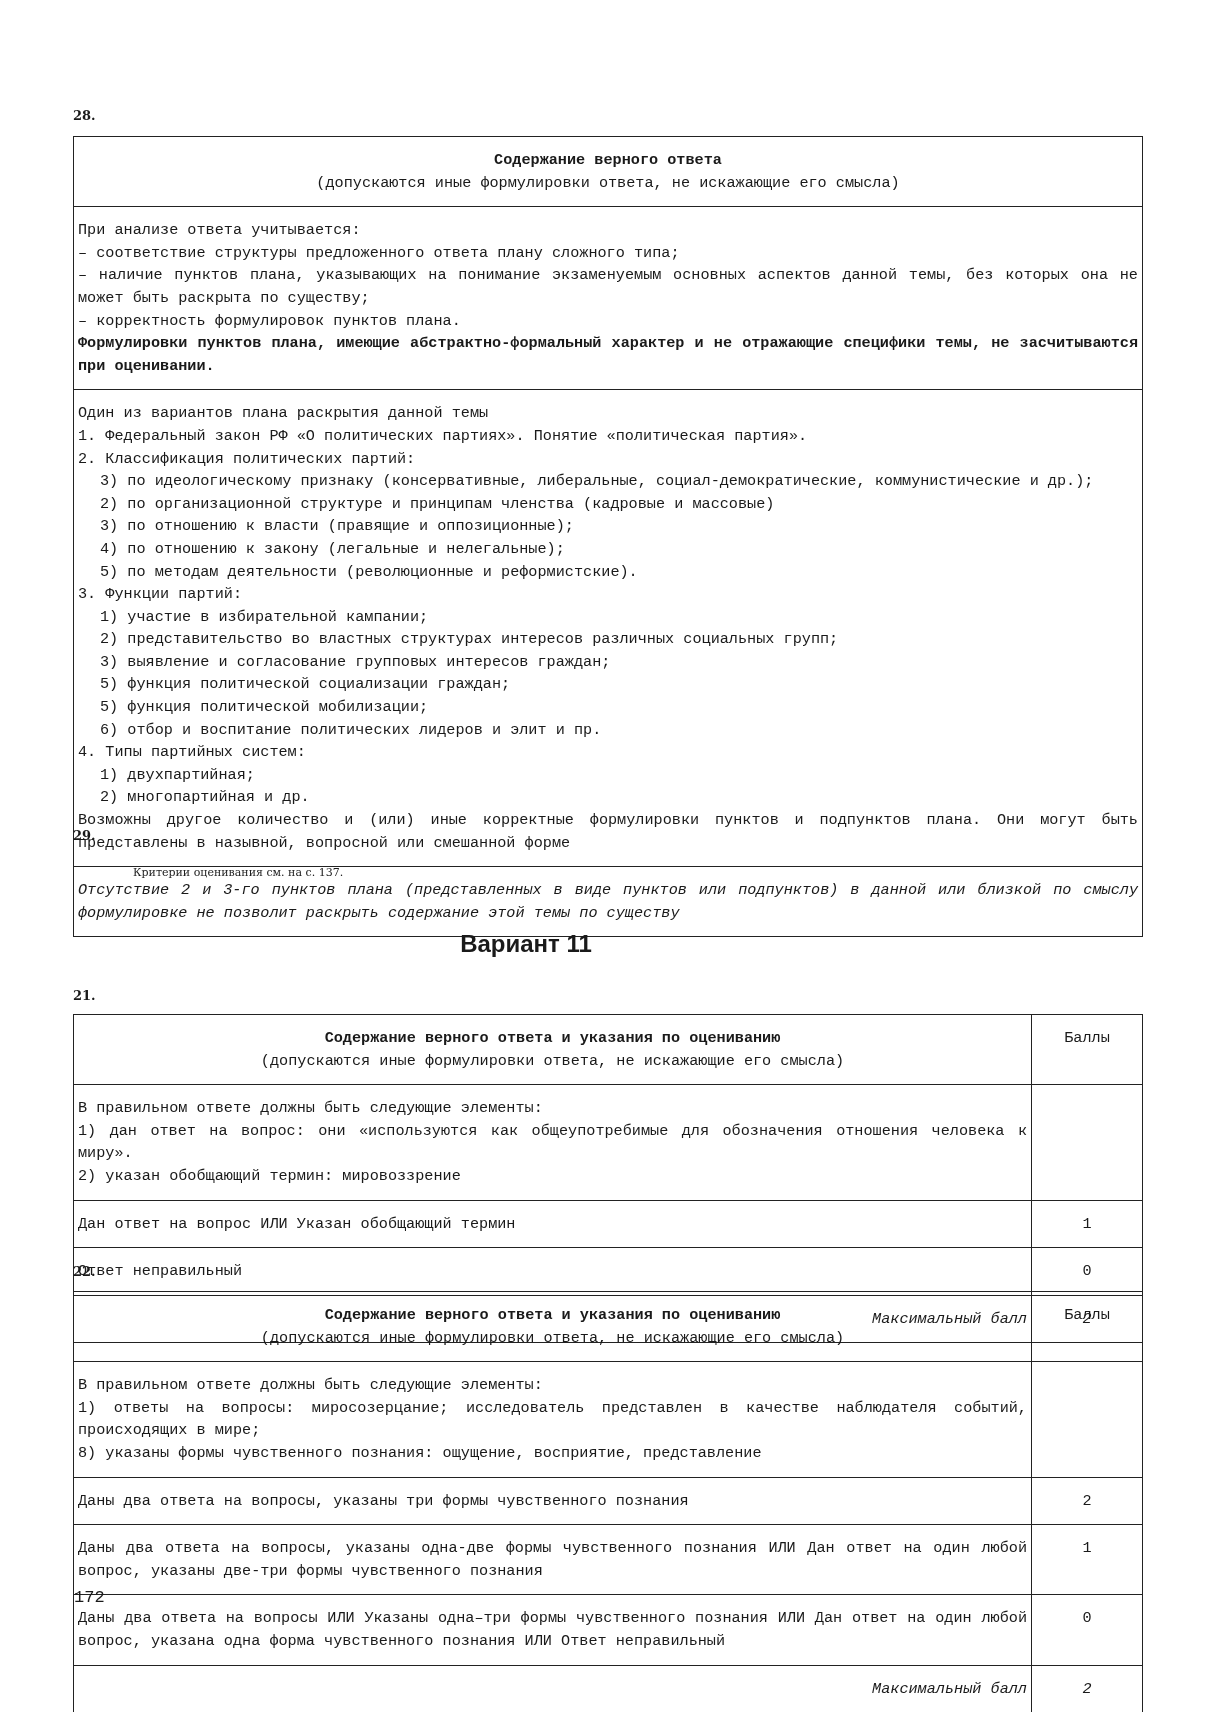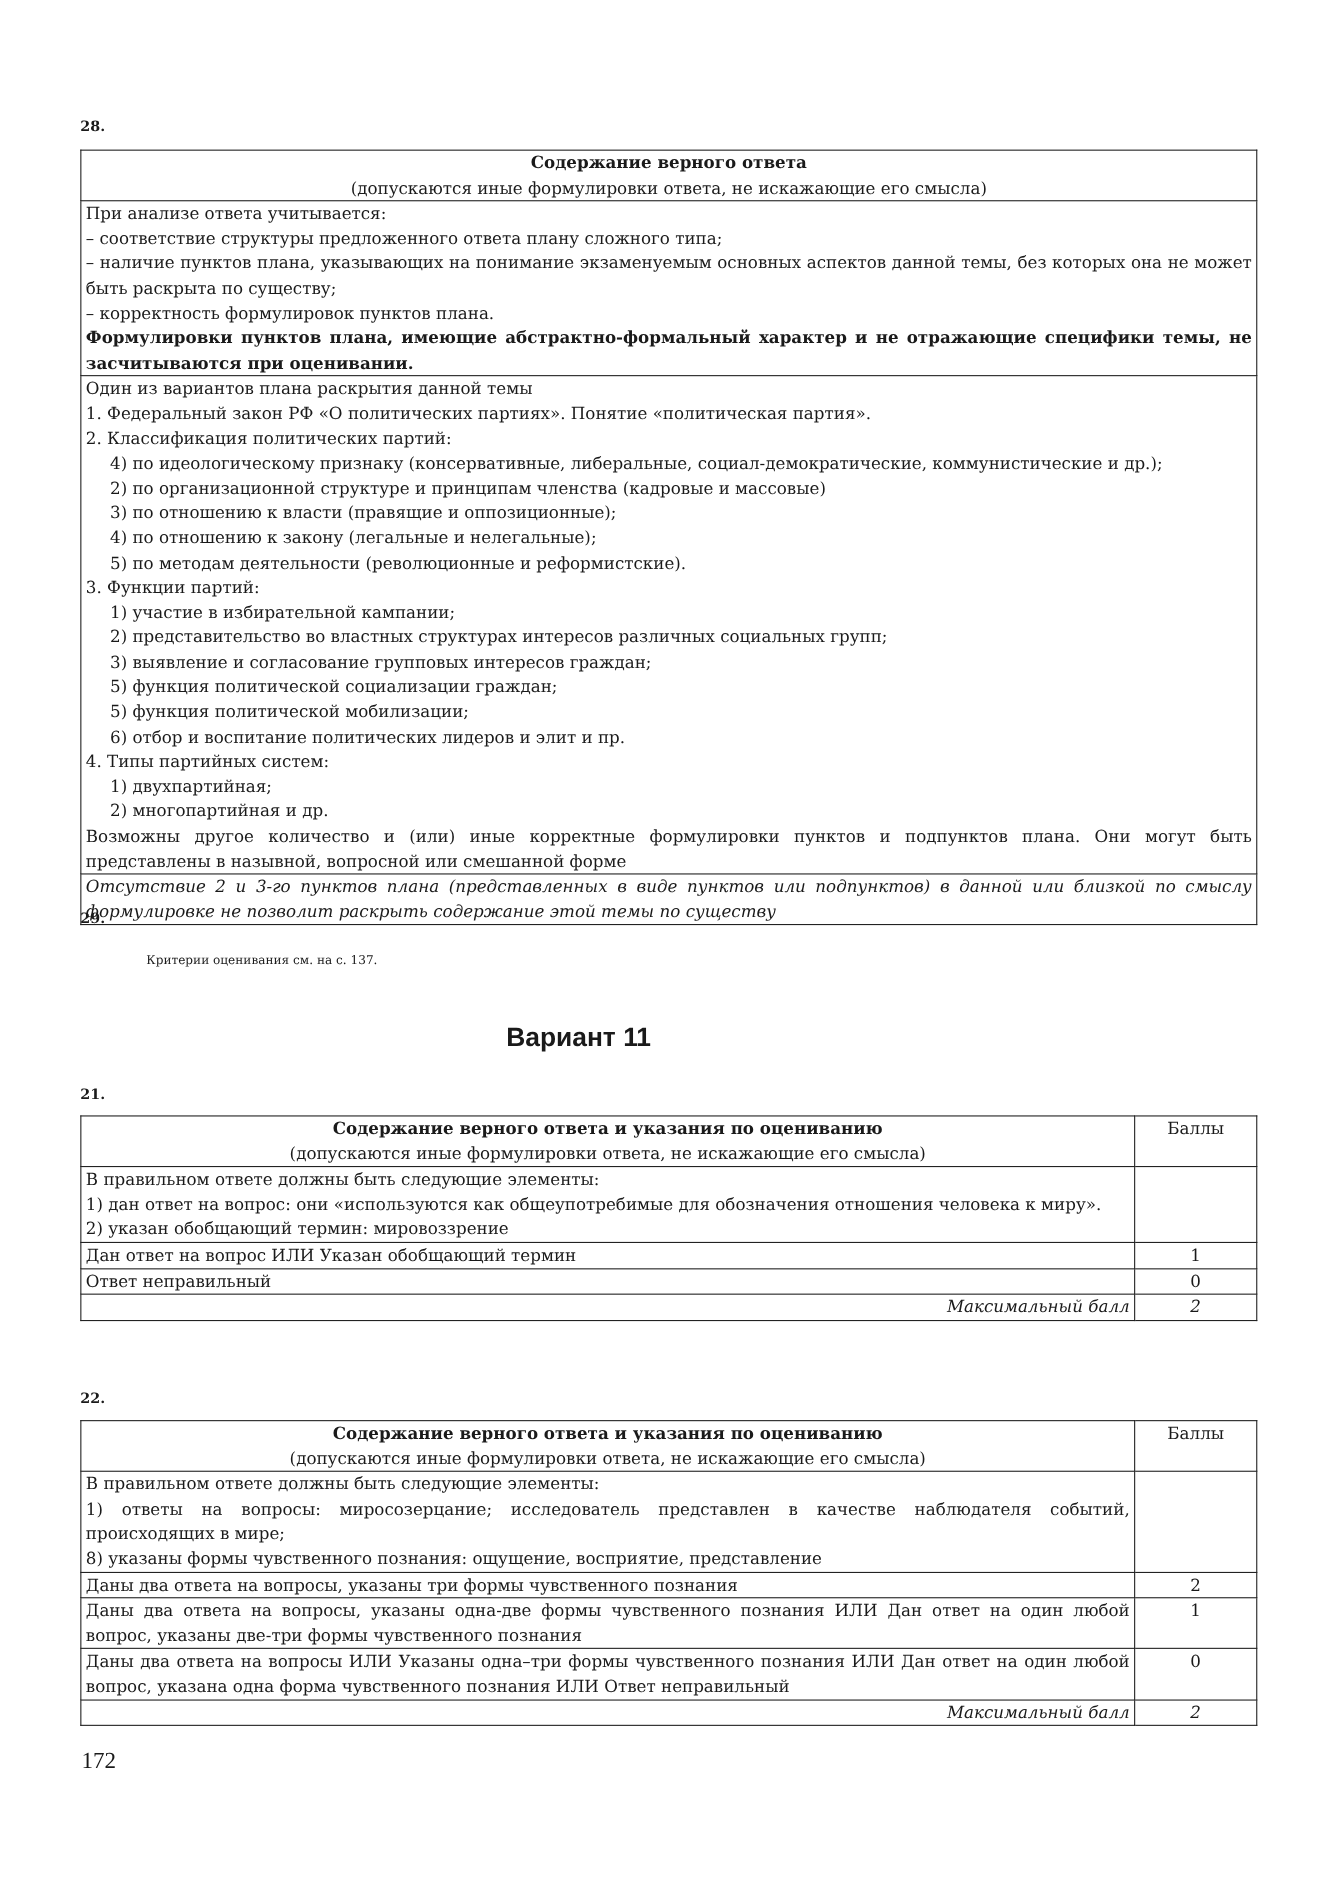--- a/index.html
+++ b/index.html
@@ -8,35 +8,35 @@
     font-family: "DejaVu Serif", "Liberation Serif", serif;
     color: #1a1a1a;
   }
   .abs { position: absolute; }
   .qnum { font-weight: bold; font-size: 13px; }
   table.crit {
     position: absolute; border-collapse: collapse;
     font-size: 15.2px; line-height: 22.6px;
   }
   table.crit td, table.crit th {
-    border: 1.4px solid #222; padding: 0 4px; vertical-align: top;
+    border: 1.4px solid #222; padding: 12px 4px; vertical-align: top; font-family: Liberation Mono, monospace;
   }
   table.crit th { font-weight: normal; text-align: center; }
   .bold { font-weight: bold; }
   .italic { font-style: italic; }
   .indent { padding-left: 22px; display: block; }
   .line { display: block; }
   .just { text-align: justify; }
   .right { text-align: right; }
   .pts { text-align: center; width: 102px; }
   .variant-title {
     font-family: "Liberation Sans", "DejaVu Sans", sans-serif;
     font-weight: bold; font-size: 24px; text-align: center;
   }
-  .page-num { font-size: 21px; font-family: Liberation Serif, serif; }
+  .page-num { font-size: 17px; font-family: Liberation Mono, monospace; }
 </style>
 </head>
 <body>
 
 <div class="abs qnum" style="left:73px; top:108px;">28.</div>
 
 <table class="crit" style="left:73px; top:136px; width:1070px;">
   <tbody>
       <tr>
     <th>
@@ -51,21 +51,21 @@
       <span class="line">– наличие пунктов плана, указывающих на понимание экзаменуемым основных аспектов данной темы, без которых она не может быть раскрыта по существу;</span>
       <span class="line">– корректность формулировок пунктов плана.</span>
       <span class="line bold">Формулировки пунктов плана, имеющие абстрактно-формальный характер и не отражающие специфики темы, не засчитываются при оценивании.</span>
     </td>
   </tr>
   <tr>
     <td>
       <span class="line">Один из вариантов плана раскрытия данной темы</span>
       <span class="line">1. Федеральный закон РФ «О политических партиях». Понятие «политическая партия».</span>
       <span class="line">2. Классификация политических партий:</span>
-      <span class="indent">4) по идеологическому признаку (консервативные, либеральные, социал-демократические, коммунистические и др.);</span>
+      <span class="indent">3) по идеологическому признаку (консервативные, либеральные, социал-демократические, коммунистические и др.);</span>
       <span class="indent">2) по организационной структуре и принципам членства (кадровые и массовые)</span>
       <span class="indent">3) по отношению к власти (правящие и оппозиционные);</span>
       <span class="indent">4) по отношению к закону (легальные и нелегальные);</span>
       <span class="indent">5) по методам деятельности (революционные и реформистские).</span>
       <span class="line">3. Функции партий:</span>
       <span class="indent">1) участие в избирательной кампании;</span>
       <span class="indent">2) представительство во властных структурах интересов различных социальных групп;</span>
       <span class="indent">3) выявление и согласование групповых интересов граждан;</span>
       <span class="indent">5) функция политической социализации граждан;</span>
       <span class="indent">5) функция политической мобилизации;</span>

